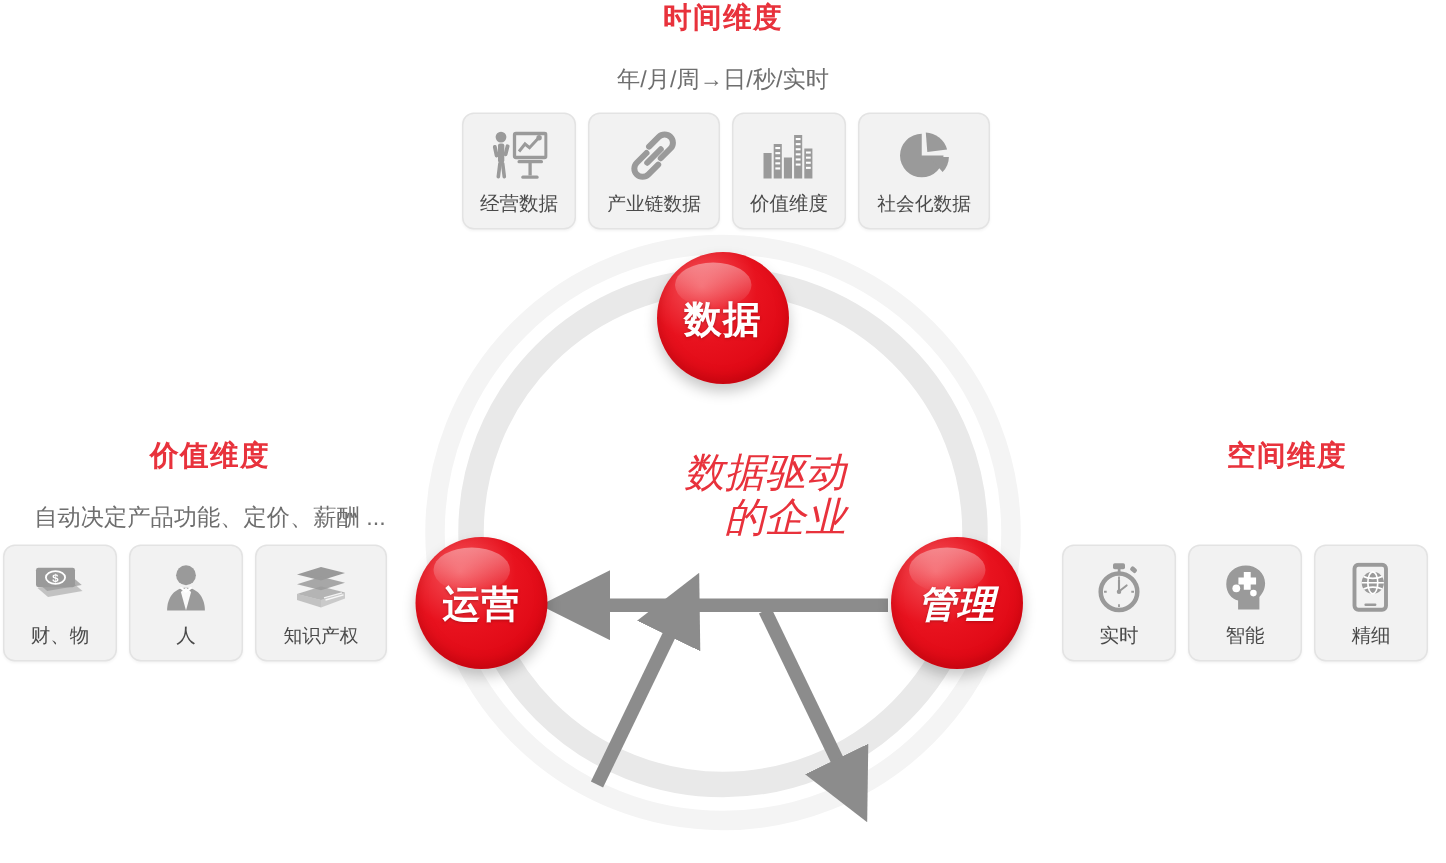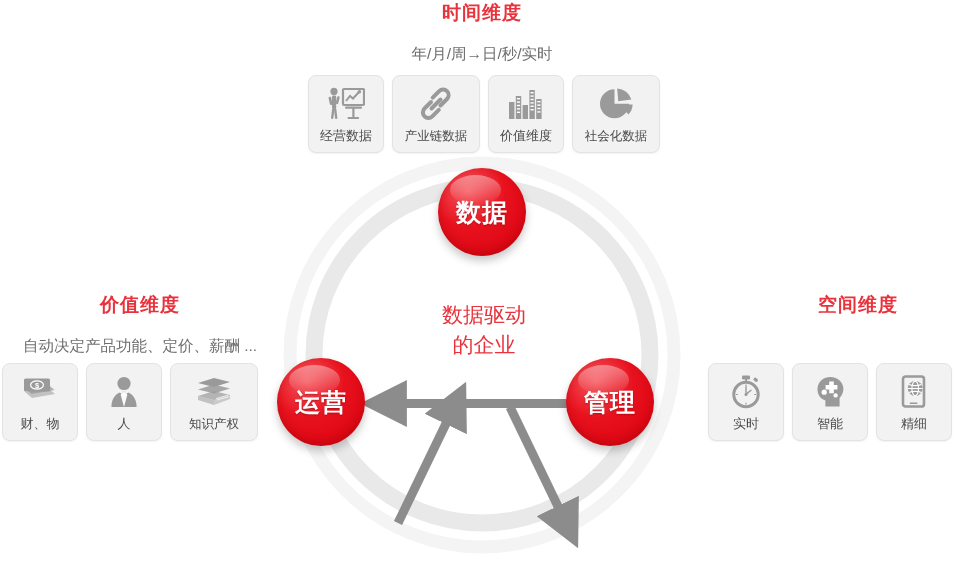--- a/index.html
+++ b/index.html
@@ -117,33 +117,34 @@
     background: linear-gradient(to bottom, rgba(255,255,255,0.40), rgba(255,255,255,0));
     pointer-events: none;
   }
   #node-data {
     left: 438px; top: 168px; width: 88px; height: 88px; font-size: 25px;
   }
   #node-ops {
     left: 277px; top: 358px; width: 88px; height: 88px; font-size: 25px;
   }
   #node-mgmt {
-    left: 566px; top: 358px; width: 88px; height: 88px; font-size: 25px;
+    left: 594px; top: 358px; width: 88px; height: 88px; font-size: 25px; font-style: italic;
   }
 
   #center-caption {
     position: absolute;
     left: 404px;
     top: 300px;
     width: 160px;
-    text-align: center;
+    text-align: right;
     color: #e8323c;
-    font-size: 21px;
+    font-size: 27px;
     line-height: 30px;
     white-space: nowrap;
+    font-style: italic;
   }
 </style>
 </head>
 <body>
 
 <div class="dim-block" id="top-dim">
   <div class="dim-title">时间维度</div>
   <div class="dim-sub">年/月/周→日/秒/实时</div>
 </div>
 

